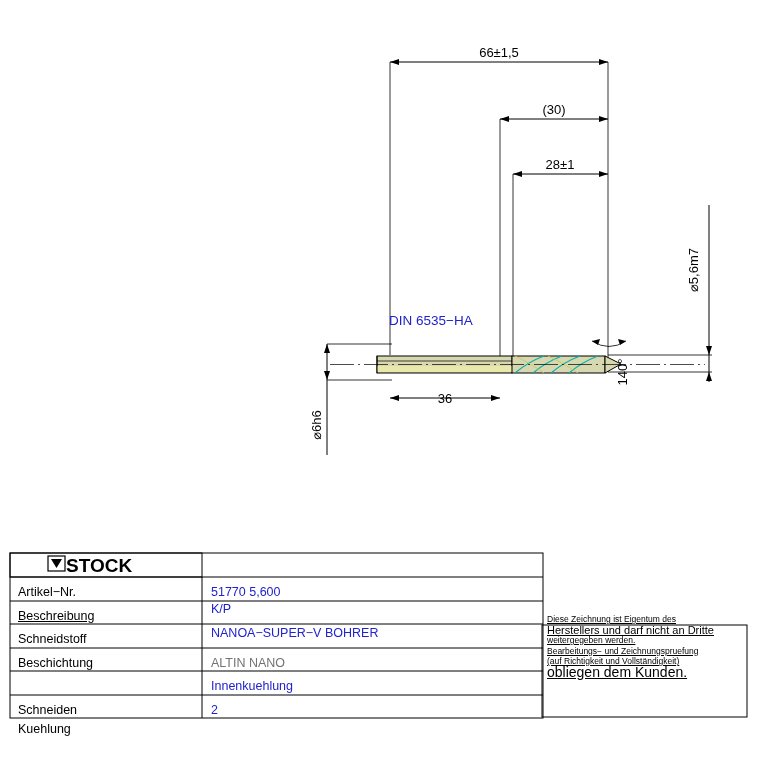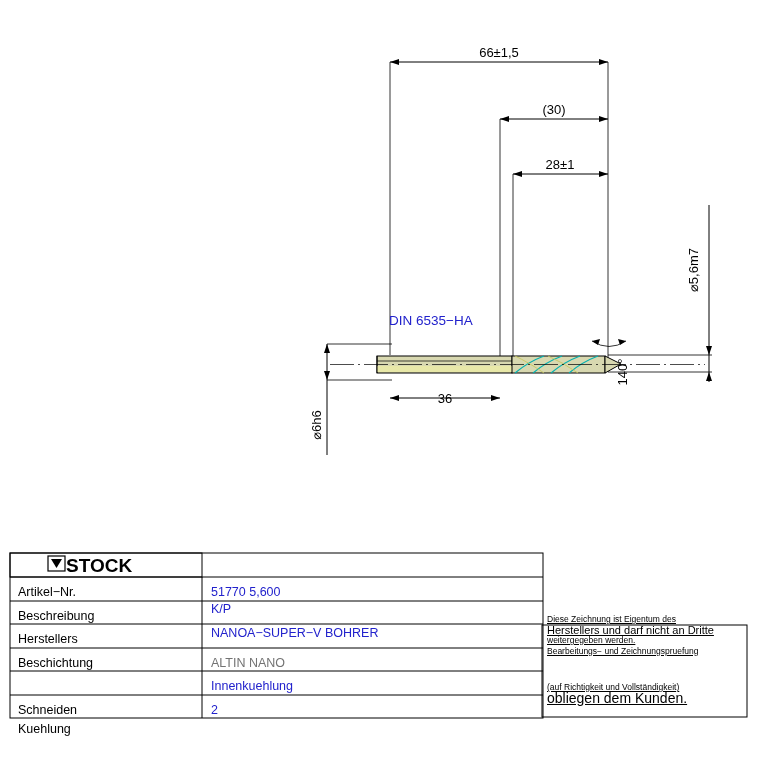--- a/index.html
+++ b/index.html
@@ -167,29 +167,29 @@
   </svg>
 
   <div>
     <div style="position:absolute;left:18px;top:582px;width:180px;" class="row-label">
       <span class="tl" style="font-family:'Liberation Sans',sans-serif;font-size:12.5px;color:#000;">Artikel−Nr.</span>
     </div>
     <div style="position:absolute;left:211px;top:582px;">
       <span style="font-family:'Liberation Sans',sans-serif;font-size:12.5px;color:#2222cc;">51770  5,600</span>
     </div>
 
-    <div style="position:absolute;left:18px;top:606px;">
+    <div style="position:absolute;left:18px;top:606px;text-decoration:underline;">
       <span style="font-family:'Liberation Sans',sans-serif;font-size:12.5px;color:#000;">Beschreibung</span>
     </div>
     <div style="position:absolute;left:211px;top:623px;">
       <span style="font-family:'Liberation Sans',sans-serif;font-size:12.5px;color:#2222cc;">NANOA−SUPER−V BOHRER</span>
     </div>
 
     <div style="position:absolute;left:18px;top:629px;">
-      <span style="font-family:'Liberation Sans',sans-serif;font-size:12.5px;color:#000;">Herstellers</span>
+      <span style="font-family:'Liberation Sans',sans-serif;font-size:12.5px;color:#000;">Schneidstoff</span>
     </div>
     <div style="position:absolute;left:211px;top:599px;">
       <span style="font-family:'Liberation Sans',sans-serif;font-size:12.5px;color:#2222cc;">K/P</span>
     </div>
 
     <div style="position:absolute;left:18px;top:653px;">
       <span style="font-family:'Liberation Sans',sans-serif;font-size:12.5px;color:#000;">Beschichtung</span>
     </div>
     <div style="position:absolute;left:211px;top:653px;">
       <span style="font-family:'Liberation Sans',sans-serif;font-size:12.5px;color:#737373;">ALTIN  NANO</span>
@@ -208,17 +208,17 @@
     <div style="position:absolute;left:211px;top:700px;">
       <span style="font-family:'Liberation Sans',sans-serif;font-size:12.5px;color:#2222cc;">2</span>
     </div>
   </div>
 
   <div style="position:absolute;left:547px;top:614px;width:198px;line-height:10.5px;text-decoration:underline;">
     <div style="font-family:'Liberation Sans',sans-serif;font-size:8.5px;color:#000;">Diese Zeichnung ist Eigentum des</div>
     <div style="font-family:'Liberation Sans',sans-serif;font-size:11px;color:#000;">Herstellers und darf nicht an Dritte</div>
     <div style="font-family:'Liberation Sans',sans-serif;font-size:8.5px;color:#000;">weitergegeben werden.</div>
     <div style="font-family:'Liberation Sans',sans-serif;font-size:8.5px;color:#000;">Bearbeitungs− und Zeichnungspruefung</div>
-    <div style="font-family:'Liberation Sans',sans-serif;font-size:8.5px;color:#000;margin-top:26px;">(auf Richtigkeit und Vollständigkeit)</div>
+    <div style="font-family:'Liberation Sans',sans-serif;font-size:8.5px;color:#000;">(auf Richtigkeit und Vollständigkeit)</div>
     <div style="font-family:'Liberation Sans',sans-serif;font-size:14px;color:#000;">obliegen dem Kunden.</div>
   </div>
 
 </div>
 
 </body></html>

